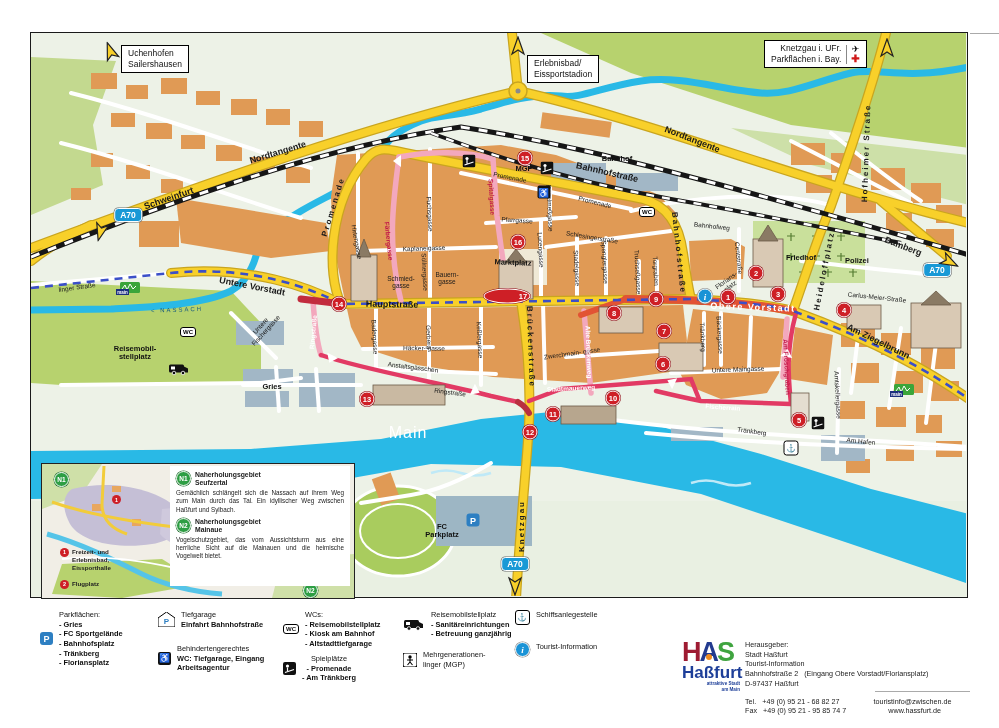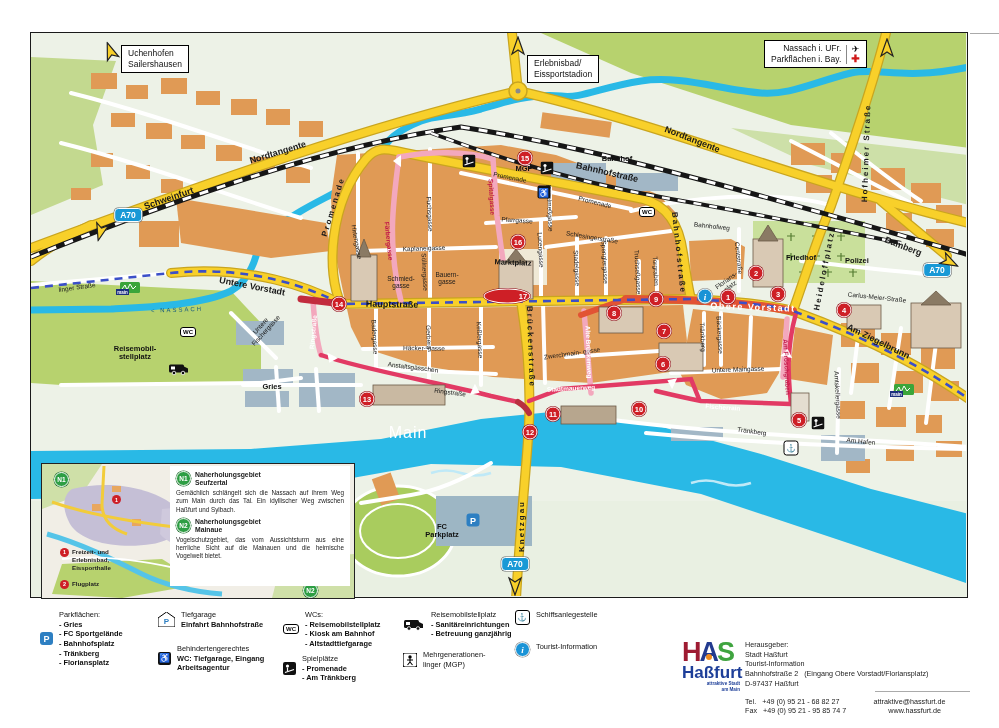--- a/index.html
+++ b/index.html
@@ -347,21 +347,21 @@
         <span class="lbl wn" style="left: 176px; top: 309px; transform: translate(-50%, -50%) rotate(-2deg); position: absolute;">&lt; NASSACH</span>
         <span class="mk" style="left: 727px; top: 296px; transform: translate(-50%, -50%); position: absolute;">1</span>
         <span class="mk" style="left: 755px; top: 272px; transform: translate(-50%, -50%); position: absolute;">2</span>
         <span class="mk" style="left: 777px; top: 293px; transform: translate(-50%, -50%); position: absolute;">3</span>
         <span class="mk" style="left: 843px; top: 309px; transform: translate(-50%, -50%); position: absolute;">4</span>
         <span class="mk" style="left: 798px; top: 419px; transform: translate(-50%, -50%); position: absolute;">5</span>
         <span class="mk" style="left: 662px; top: 363px; transform: translate(-50%, -50%); position: absolute;">6</span>
         <span class="mk" style="left: 663px; top: 330px; transform: translate(-50%, -50%); position: absolute;">7</span>
         <span class="mk" style="left: 613px; top: 312px; transform: translate(-50%, -50%); position: absolute;">8</span>
         <span class="mk" style="left: 655px; top: 298px; transform: translate(-50%, -50%); position: absolute;">9</span>
-        <span class="mk" style="left: 612px; top: 408px; transform: translate(-50%, -50%); position: absolute; margin-left: 26px;">10</span>
+        <span class="mk" style="left: 612px; top: 397px; transform: translate(-50%, -50%); position: absolute;">10</span>
         <span class="mk" style="left: 552px; top: 413px; transform: translate(-50%, -50%); position: absolute;">11</span>
         <span class="mk" style="left: 529px; top: 431px; transform: translate(-50%, -50%); position: absolute;">12</span>
         <span class="mk" style="left: 366px; top: 398px; transform: translate(-50%, -50%); position: absolute;">13</span>
         <span class="mk" style="left: 338px; top: 303px; transform: translate(-50%, -50%); position: absolute;">14</span>
         <span class="mk" style="left: 524px; top: 157px; transform: translate(-50%, -50%); position: absolute;">15</span>
         <span class="mk" style="left: 517px; top: 241px; transform: translate(-50%, -50%); position: absolute;">16</span>
         <span class="mk" style="left: 506px; top: 295px; transform: translate(-50%, -50%); position: absolute; padding-left: 32px;">17</span>
         <span class="micon" style="left: 646px; top: 211px; transform: translate(-50%, -50%); position: absolute;">
           <span style="background:#fff;border:1.2px solid #000;border-radius:3px;font:bold 6px 'Liberation Sans',sans-serif;padding:1px 2px;">WC</span>
         </span>
@@ -451,21 +451,21 @@
 
     <div class="sign" style="left:90px;top:12px;">
       <span class="lt"><span>Uchenhofen</span><br>
       <span>Sailershausen</span></span>
     </div>
     <div class="sign" style="left:496px;top:22px;">
       <span class="lt"><span>Erlebnisbad/</span><br>
       <span>Eissportstadion</span></span>
     </div>
     <div class="sign" style="left:733px;top:7px;">
-      <span class="lt" style="text-align:right;"><span>Nassach i. UFr.</span><br>
+      <span class="lt" style="text-align:right;"><span>Knetzgau i. UFr.</span><br>
       <span>Parkflächen i. Bay.</span></span>
       <span style="display:flex;flex-direction:column;align-items:center;line-height:1;border-left:1px solid #888;padding-left:4px;">
         <span style="font-size:9px;color:#000;">✈</span>
         <span style="font-size:10px;color:#d01818;font-weight:bold;">✚</span>
       </span>
     </div>
 
     <div id="inset">
       <svg width="312" height="134" viewBox="0 0 312 134">
         <rect width="312" height="134" fill="#f1eee6"></rect>
@@ -551,21 +551,21 @@
       <span class="li">
           <span style="background:#fff;border:1.2px solid #000;border-radius:3px;font:bold 6px 'Liberation Sans',sans-serif;padding:1px 2px;">WC</span>
         </span>
       <span class="lt"><span>WCs:</span>
         <div>
             <div class="l-item">- Reisemobilstellplatz</div>
             <div class="l-item">- Kiosk am Bahnhof</div>
             <div class="l-item">- Altstadttiefgarage</div>
           </div></span>
     </div>
-    <div class="lblock" style="left:283px;top:48px;">
+    <div class="lblock" style="left:283px;top:48px;text-align:center;">
       <span class="li">
           <svg width="13" height="13">
             <rect width="13" height="13" rx="2" fill="#111"></rect>
             <circle cx="4.5" cy="4" r="1.6" fill="#fff"></circle>
             <path d="M2,10.5 L11,7.5 M4.5,5.5 L4.5,9" stroke="#fff" stroke-width="1.2" fill="none"></path>
           </svg>
         </span>
       <span class="lt"><span>Spielplätze</span>
         <div>
             <div class="l-item">- Promenade</div>
@@ -625,21 +625,21 @@
     <div>Tourist-Information</div>
     <div class="row">
         <span>Bahnhofstraße 2</span>
         <span>(Eingang Obere Vorstadt/Floriansplatz)</span>
       </div>
     <div>D-97437 Haßfurt</div>
     <div style="height:8px;"></div>
     <div class="row">
         <span>Tel.</span>
         <span>+49 (0) 95 21 - 68 82 27</span>
-        <span style="margin-left:28px;">attraktive@hassfurt.de</span>
+        <span style="margin-left:28px;">touristinfo@zwischen.de</span>
       </div>
     <div class="row">
         <span>Fax</span>
         <span>+49 (0) 95 21 - 95 85 74 7</span>
         <span style="margin-left:36px;">www.hassfurt.de</span>
       </div>
   </div>
 
   <div class="crop" style="left:970px;top:33px;width:29px;"></div>
   <div class="crop" style="left:875px;top:691px;width:95px;"></div>

